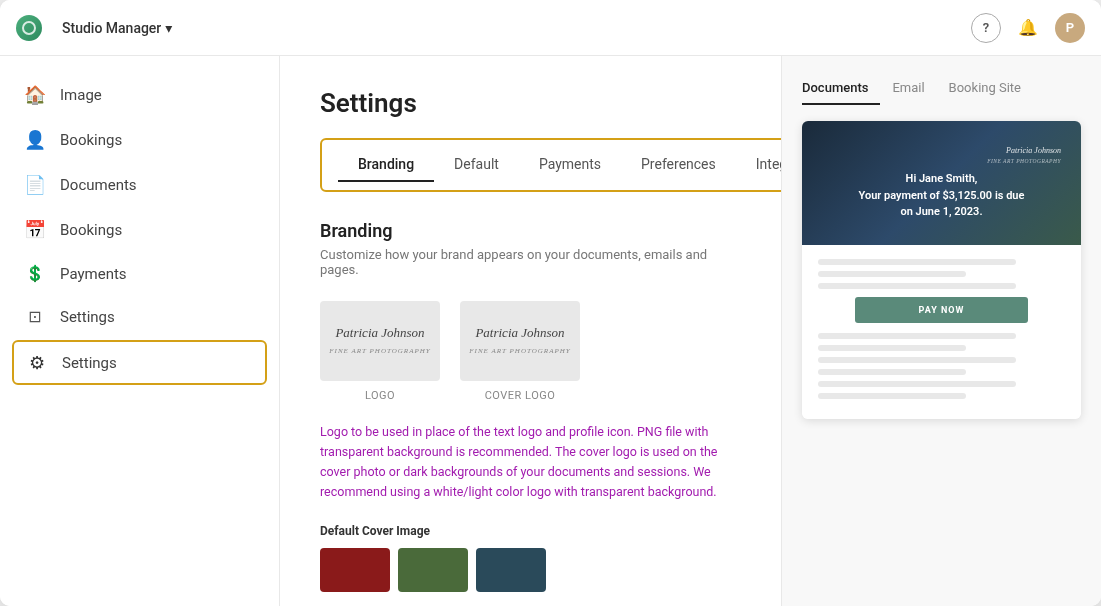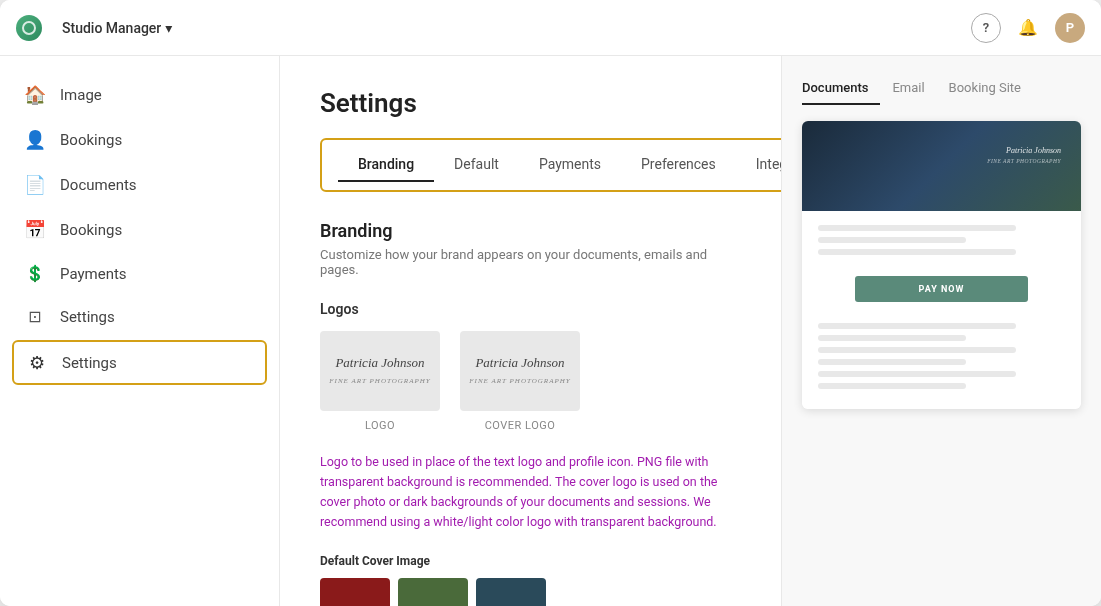--- a/index.html
+++ b/index.html
@@ -292,21 +292,21 @@
     .email-line.med { width: 80%; }
     .email-btn {
       background: #5a8a7a;
       color: #fff;
       font-size: 9px;
       font-weight: 700;
       letter-spacing: 1px;
       padding: 8px 20px;
       border-radius: 3px;
       text-align: center;
-      margin: 21px auto;
+      margin: 8px auto;
       width: 70%;
     }
     .email-lines-group {
       margin-top: 10px;
     }
     .content-main {
       display: flex;
       flex: 1;
       overflow: hidden;
     }
@@ -376,21 +376,20 @@
           <div class="tab">Default</div>
           <div class="tab">Payments</div>
           <div class="tab">Preferences</div>
           <div class="tab">Integrations</div>
         </div>
 
         
         <div class="section-title">Branding</div>
         <div class="section-desc">Customize how your brand appears on your documents, emails and pages.</div>
 
-        <div class="logos-label">Logos</div>
 
         <div class="logos-row">
 
           <div class="logo-box">
             <div class="logo-placeholder">
               <div class="logo-text-img">
                 <span style="font-size:13px; font-style:italic; font-family:Georgia,serif; color:#444;">Patricia Johnson</span><br>
                 <span style="font-size:7px; letter-spacing:1px; color:#888;">FINE ART PHOTOGRAPHY</span>
               </div>
             </div>
@@ -423,20 +422,23 @@
           <div class="preview-tab active">Documents</div>
           <div class="preview-tab">Email</div>
           <div class="preview-tab">Booking Site</div>
         </div>
 
         <div class="email-preview">
           <div class="email-header">
             <div class="email-header-logo">
               <span style="font-style:italic; font-family:Georgia,serif; font-size:8px; color:rgba(255,255,255,0.85);">Patricia Johnson</span><br>
               <span style="font-size:5.5px; letter-spacing:0.5px; color:rgba(255,255,255,0.6);">FINE ART PHOTOGRAPHY</span>
+            </div>
+            <div class="email-greeting">
+              Hi Jane Smith,<br>Your payment of $3,125.00 is due<br>on June 1, 2023.
             </div>
           </div>
           <div class="email-body">
             <div class="email-line med"></div>
             <div class="email-line short"></div>
             <div class="email-line med"></div>
             <div class="email-btn">PAY NOW</div>
             <div class="email-lines-group">
               <div class="email-line med"></div>
               <div class="email-line short"></div>

